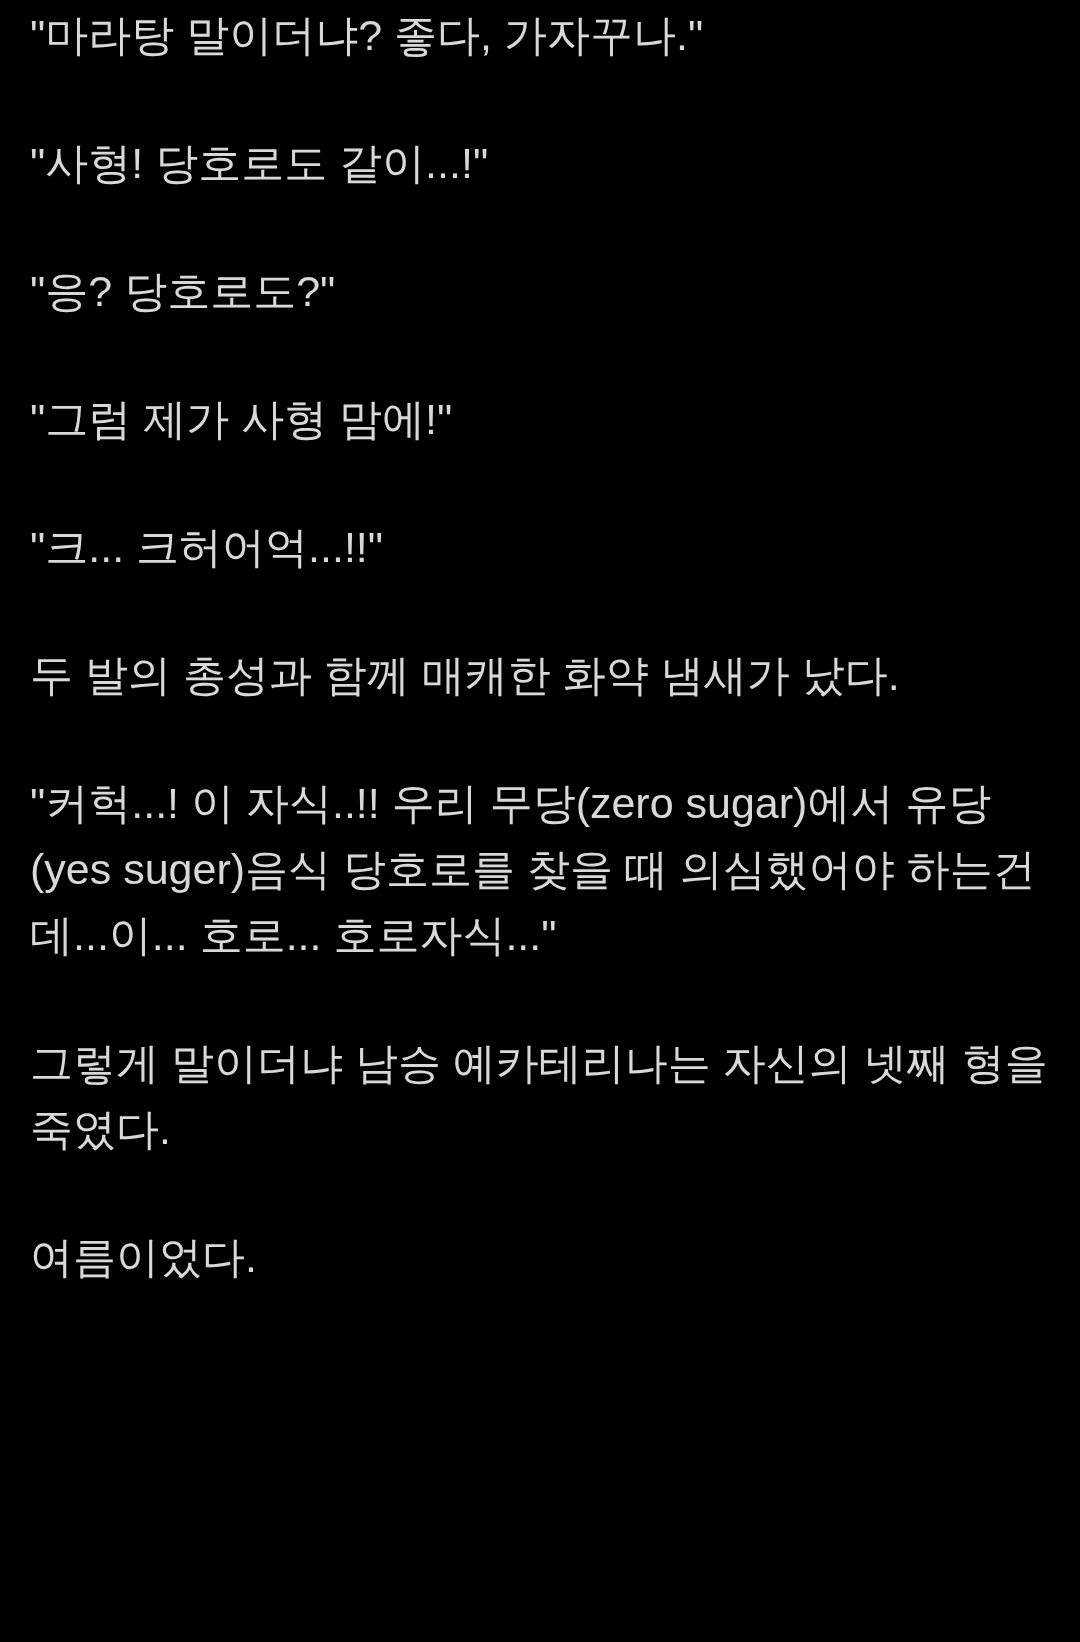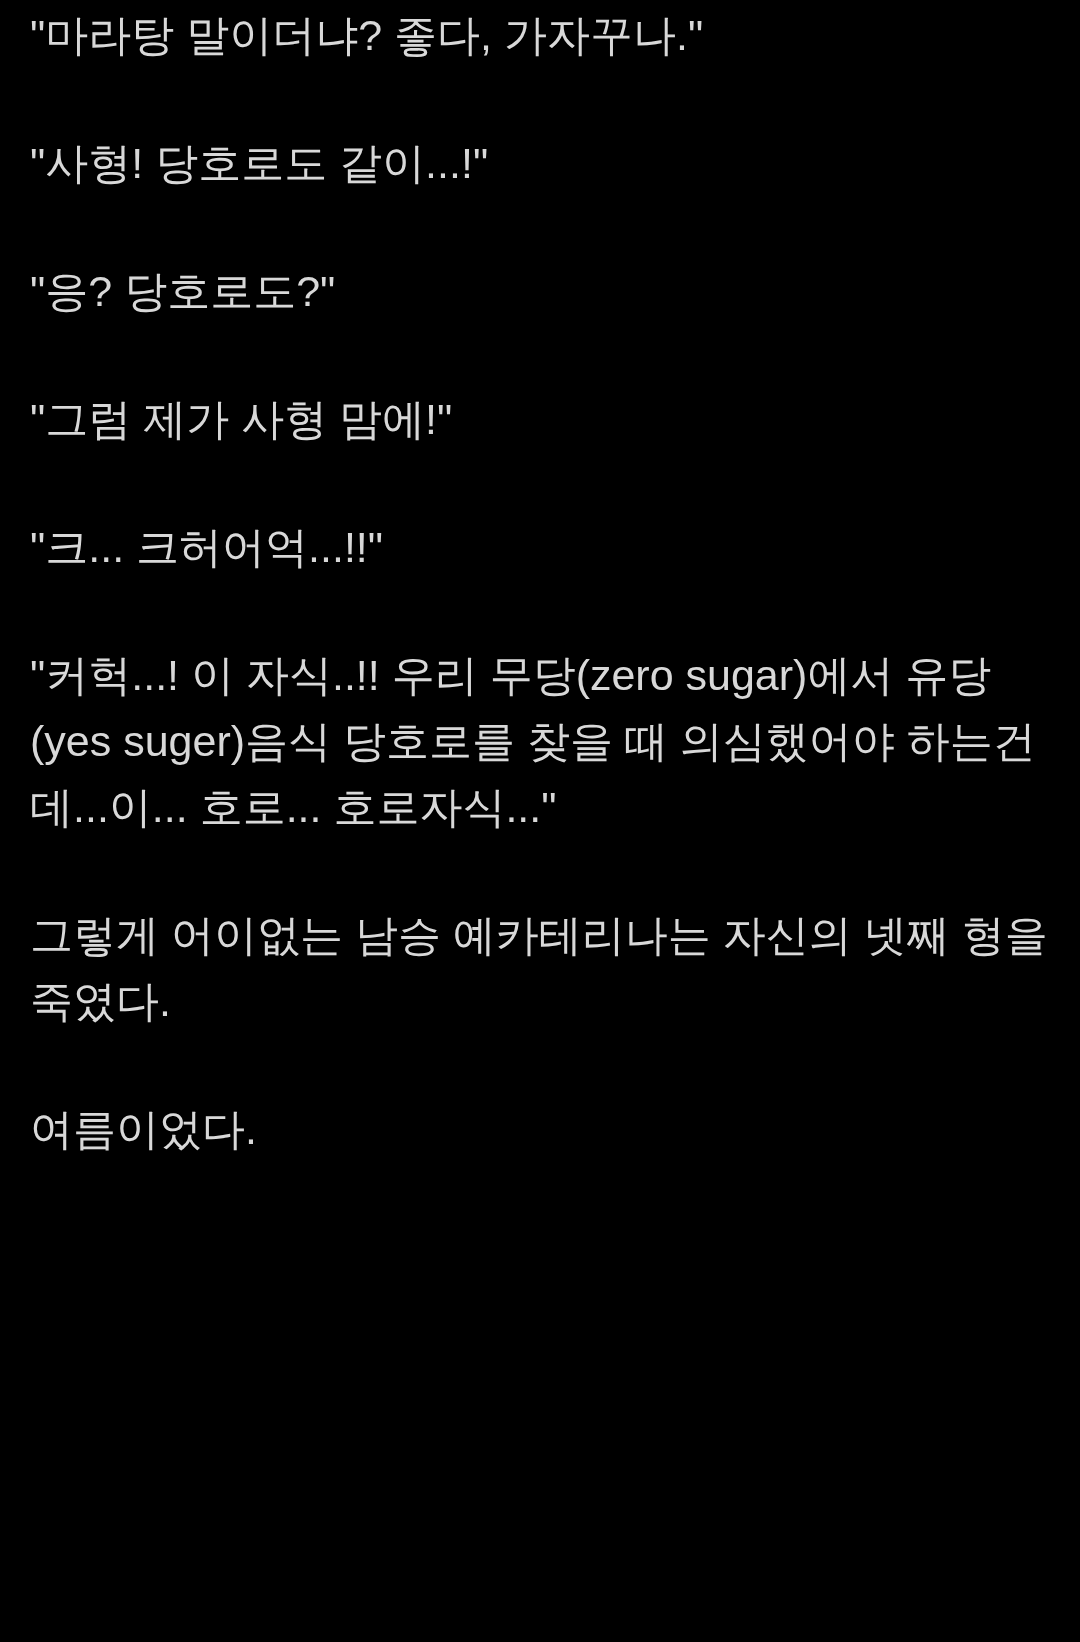--- a/index.html
+++ b/index.html
@@ -38,19 +38,20 @@
 </style>
 </head>
 <body>
 
 <div class="reader-page">
   <p class="novel-paragraph">"마라탕 말이더냐? 좋다, 가자꾸나."</p>
   <p class="novel-paragraph">"사형! 당호로도 같이...!"</p>
   <p class="novel-paragraph">"응? 당호로도?"</p>
   <p class="novel-paragraph">"그럼 제가 사형 맘에!"</p>
   <p class="novel-paragraph">"크... 크허어억...!!"</p>
+  <p class="novel-paragraph">두 발의 총성과 함께 매캐한 화약 냄새가 났다.</p>
   <p class="novel-paragraph">"커헉...! 이 자식..!! 우리 무당(zero sugar)에서 유당
 (yes suger)음식 당호로를 찾을 때 의심했어야 하는건
 데...이... 호로... 호로자식..."</p>
-  <p class="novel-paragraph">그렇게 어이없는 남승 예카테리나는 자신의 넷째 형을
+  <p class="novel-paragraph">그렇게 말이더냐 남승 예카테리나는 자신의 넷째 형을
 죽였다.</p>
   <p class="novel-paragraph">여름이었다.</p>
 </div>
 
 </body></html>

